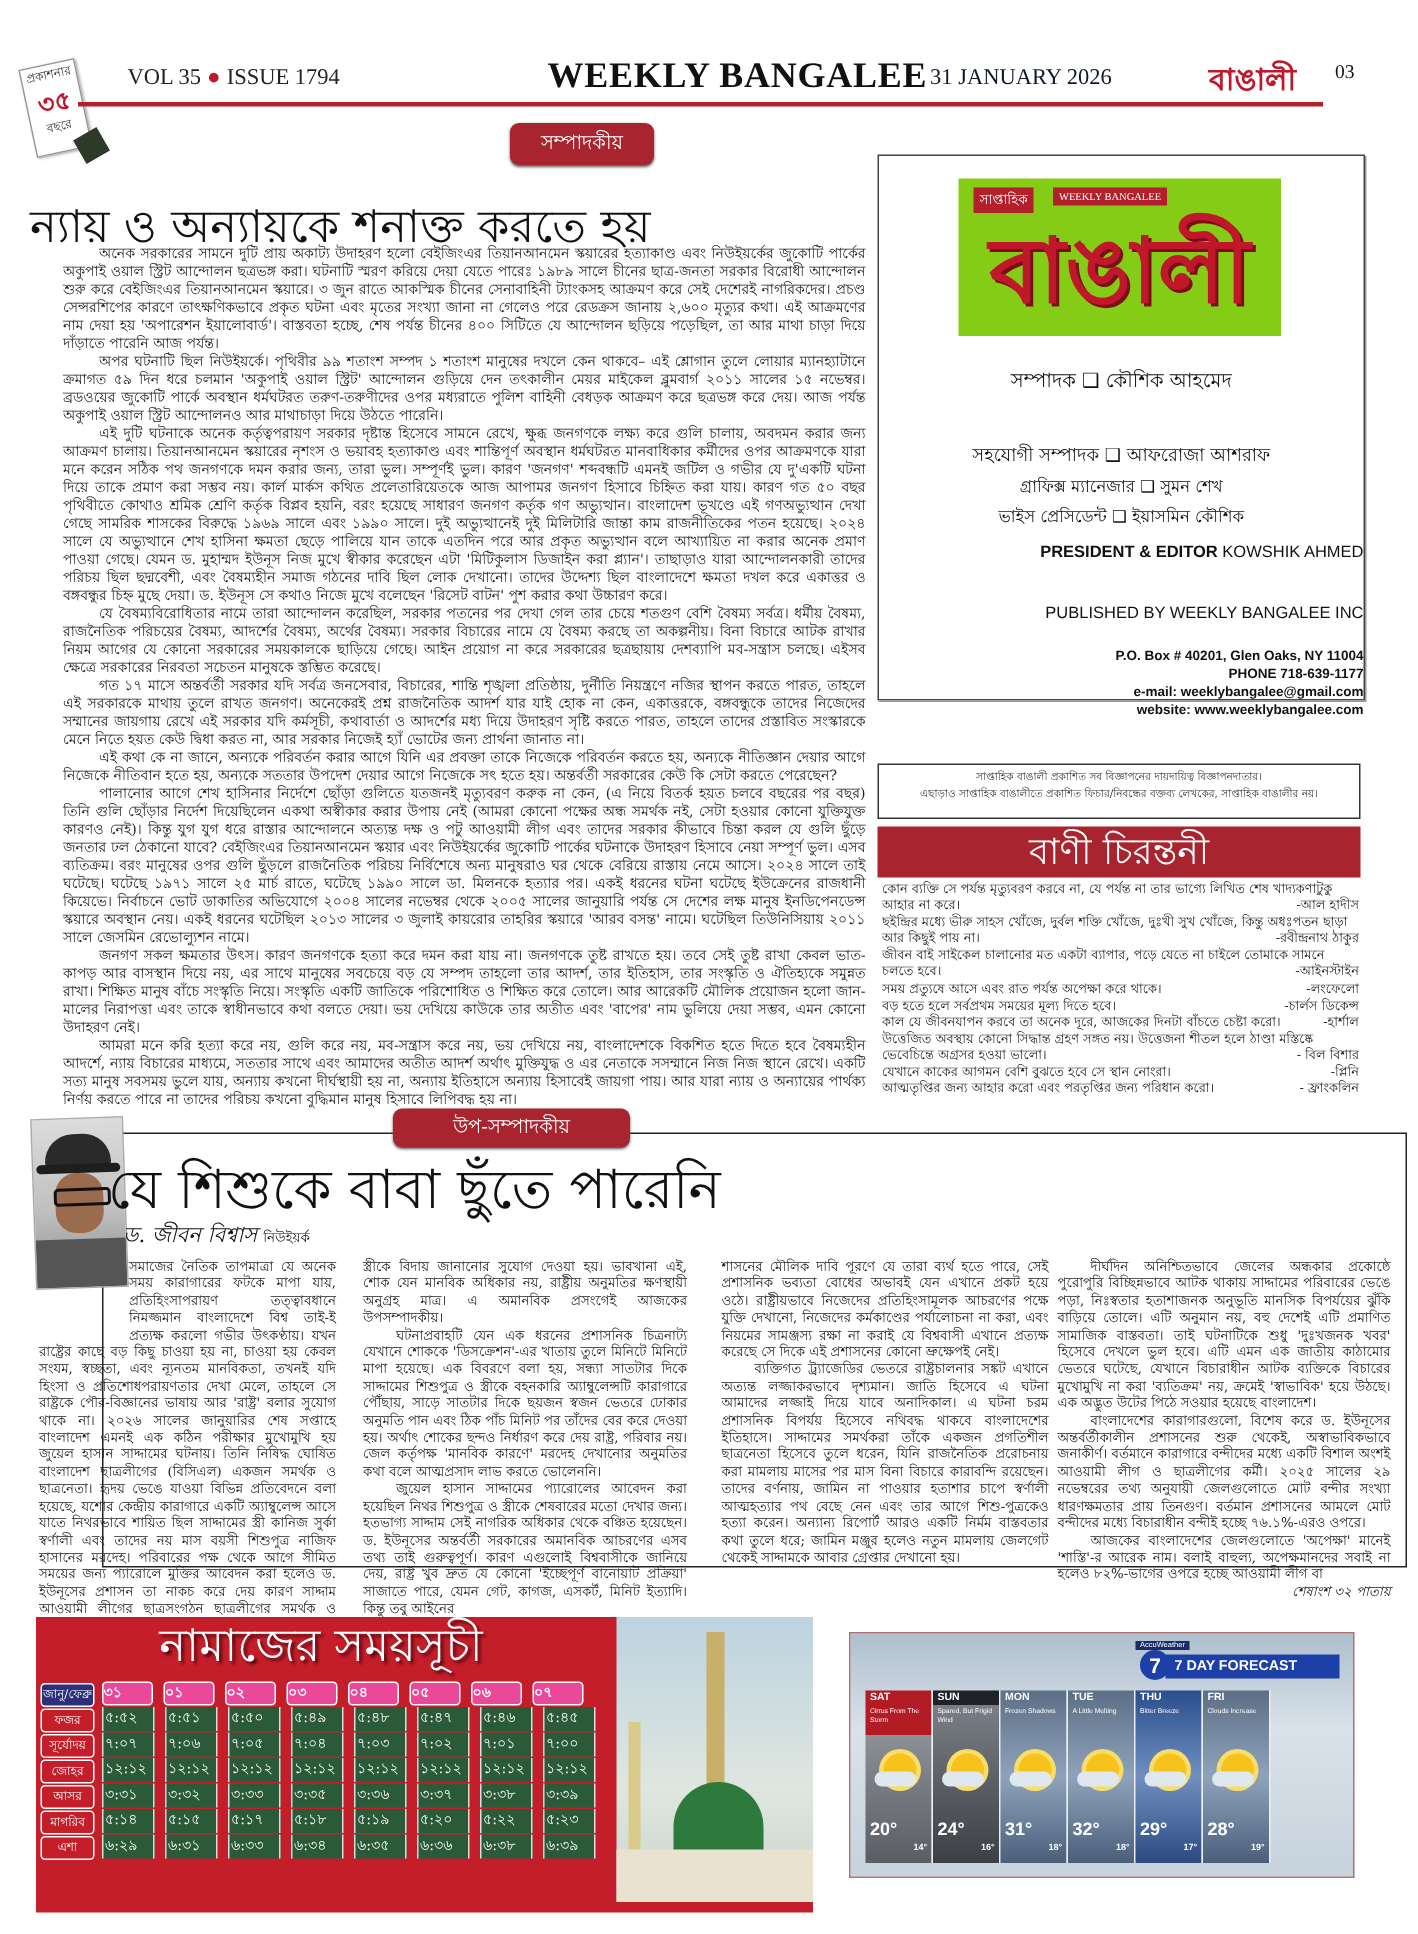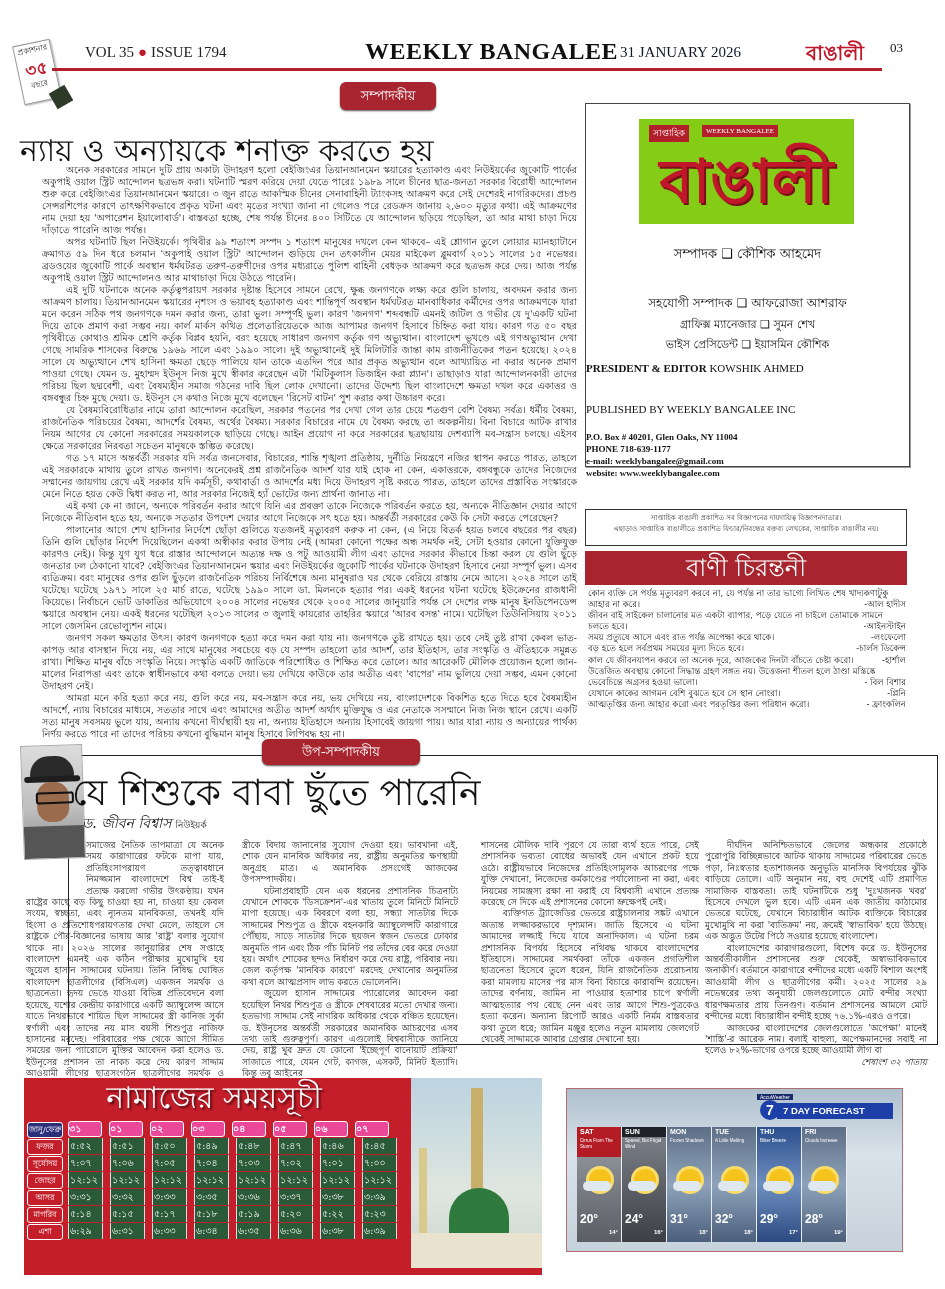--- a/index.html
+++ b/index.html
@@ -23,21 +23,21 @@
   .ed-title{left:20px;top:127px;width:560px;text-align:left;font-size:30px;color:#111;}
   .ed-body{left:42px;top:164px;width:535px;font-size:9.4px;line-height:12px;text-align:justify;color:#222;}
   .ed-body p{margin:0;text-indent:24px;}
   
   .info-box{left:585px;top:103px;width:323px;height:362px;border:1.5px solid #444;box-shadow:1px 1px 0 #999;}
   .logo-big{position:absolute;left:53px;top:15px;width:215px;height:105px;background:#84cc16;}
   .logo-big .sml{position:absolute;left:10px;top:6px;font-size:9px;color:#fff;background:#b3202c;padding:1px 4px;}
   .logo-big .sml2{position:absolute;left:63px;top:6px;font-size:7px;color:#fff;background:#b3202c;padding:2px 4px;font-family:"Liberation Serif",serif;}
   .logo-big .big{position:absolute;left:0;top:22px;width:215px;text-align:center;font-size:60px;font-weight:bold;color:#c0182a;line-height:80px;text-shadow:2px 2px 0 #7a0f18;}
   .info-line{position:absolute;left:0;width:323px;text-align:center;font-size:12px;color:#111;}
-  .info-en{position:absolute;left:0;width:323px;text-align:left;font-family:Liberation Serif, serif;color:#111;}
+  .info-en{position:absolute;left:0;width:323px;text-align:right;font-family:Liberation Sans, sans-serif;color:#111;}
   .disclaimer{left:585px;top:509px;width:320px;height:32px;border:1px solid #333;text-align:center;font-size:7px;line-height:11px;padding-top:3px;color:#333;}
   .bani-head{left:585px;top:551px;width:322px;height:34px;background:#a8242e;color:#fff;text-align:center;font-size:24px;line-height:34px;}
   .quotes{left:588px;top:588px;width:318px;font-size:8.6px;line-height:11.1px;color:#222;}
   .quotes .q{display:block;}
   .quotes .a{float:right;}
   
   .sub-frame{left:68px;top:755px;width:868px;height:288px;border-left:1px solid #222;border-top:1px solid #222;border-bottom:1px solid #222;border-right:1px solid #222;}
   .photo{left:22px;top:745px;width:60px;height:112px;background:linear-gradient(#dcdcdc,#bfbfbf 55%,#8a8a8a);border:1px solid #aaa;transform:rotate(-2deg);overflow:hidden;}
   .photo .hat{position:absolute;left:8px;top:10px;width:44px;height:22px;background:#2a2a2a;border-radius:22px 22px 4px 4px;}
   .photo .brim{position:absolute;left:2px;top:30px;width:56px;height:6px;background:#1e1e1e;border-radius:6px;}
@@ -143,20 +143,21 @@
   </div>
 </div>
 <div class="abs disclaimer">
   <div>সাপ্তাহিক বাঙালী প্রকাশিত সব বিজ্ঞাপনের দায়দায়িত্ব বিজ্ঞাপনদাতার।</div>
   <div>এছাড়াও সাপ্তাহিক বাঙালীতে প্রকাশিত ফিচার/নিবন্ধের বক্তব্য লেখকের, সাপ্তাহিক বাঙালীর নয়।</div>
 </div>
 
 <div class="abs bani-head">বাণী চিরন্তনী</div>
 <div class="abs quotes">
   <span class="q"><span>কোন ব্যক্তি সে পর্যন্ত মৃত্যুবরণ করবে না, যে পর্যন্ত না তার ভাগ্যে লিখিত শেষ খাদ্যকণাটুকু আহার না করে।</span> <span class="a">-আল হাদীস</span></span>
+  <span class="q"><span>ছইন্দ্রির মধ্যে ভীরু সাহস খোঁজে, দুর্বল শক্তি খোঁজে, দুঃখী সুখ খোঁজে, কিন্তু অধঃপতন ছাড়া আর কিছুই পায় না।</span> <span class="a">-রবীন্দ্রনাথ ঠাকুর</span></span>
   <span class="q"><span>জীবন বাই সাইকেল চালানোর মত একটা ব্যাপার, পড়ে যেতে না চাইলে তোমাকে সামনে চলতে হবে।</span> <span class="a">-আইনস্টাইন</span></span>
   <span class="q"><span>সময় প্রত্যুষে আসে এবং রাত পর্যন্ত অপেক্ষা করে থাকে।</span> <span class="a">-লংফেলো</span></span>
   <span class="q"><span>বড় হতে হলে সর্বপ্রথম সময়ের মূল্য দিতে হবে।</span> <span class="a">-চার্লস ডিকেন্স</span></span>
   <span class="q"><span>কাল যে জীবনযাপন করবে তা অনেক দূরে, আজকের দিনটা বাঁচতে চেষ্টা করো।</span> <span class="a">-হার্শাল</span></span>
   <span class="q"><span>উত্তেজিত অবস্থায় কোনো সিদ্ধান্ত গ্রহণ সঙ্গত নয়। উত্তেজনা শীতল হলে ঠাণ্ডা মস্তিষ্কে ভেবেচিন্তে অগ্রসর হওয়া ভালো।</span> <span class="a">- বিল বিশার</span></span>
   <span class="q"><span>যেখানে কাকের আগমন বেশি বুঝতে হবে সে স্থান নোংরা।</span> <span class="a">-প্লিনি</span></span>
   <span class="q"><span>আত্মতৃপ্তির জন্য আহার করো এবং পরতৃপ্তির জন্য পরিধান করো।</span> <span class="a">- ফ্রাংকলিন</span></span>
 </div>
 
 <div class="abs sub-frame"></div>

